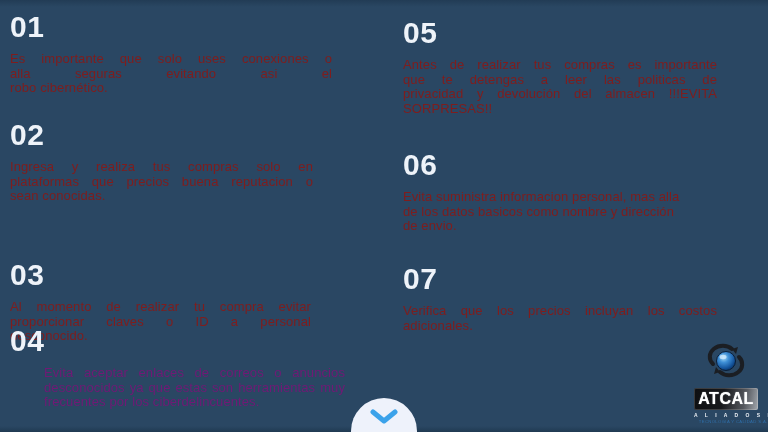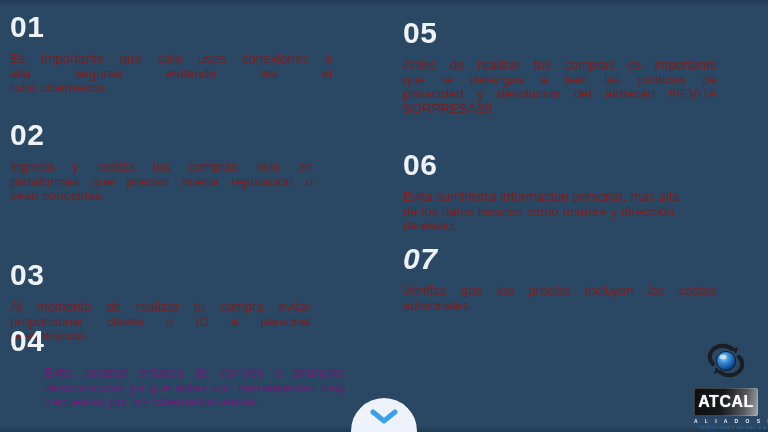--- a/index.html
+++ b/index.html
@@ -26,21 +26,21 @@
   
   .scroll-btn{
     position:absolute;left:351px;top:398px;width:66px;height:66px;border-radius:50%;
     background:#eef2fb;border:none;cursor:pointer;padding:0;
     display:flex;justify-content:center;align-items:flex-start;
   }
   .scroll-btn svg{margin-top:11px;}
   
   .logo{position:absolute;left:694px;top:342px;width:64px;text-align:center;}
   .logo-box{
-    margin-top:4px;height:28px;width:64px;border-radius:2px;
+    margin-top:4px;height:22px;width:64px;border-radius:2px;
     background:linear-gradient(100deg,#0e0f11 0%,#17181b 45%,#55585e 78%,#a3a8ae 100%);
     display:flex;align-items:center;justify-content:center;
     box-shadow:0 0 0 1px rgba(255,255,255,0.18) inset;
   }
   .logo-box span{
     font-size:16px;font-weight:800;color:#ffffff;letter-spacing:0.5px;line-height:22px;
     text-shadow:0 0 1px #dfe4ea;
   }
   .logo-tag1{
     margin-top:2px;font-size:5px;color:#e9edf2;letter-spacing:3px;white-space:nowrap;
@@ -108,21 +108,21 @@
 
   <article class="tip" style="top:148px;">
     <h2 class="num">06</h2>
     <div class="body" style="width:316px;">
       <div class="line">Evita suministra informacion personal, mas alla</div>
       <div class="line">de los datos basicos como nombre  y dirección</div>
       <div class="line">de envio.</div>
     </div>
   </article>
 
-  <article class="tip" style="top:242px;font-style:italic;">
+  <article class="tip" style="top:262px;">
     <h2 class="num">07</h2>
     <div class="body" style="width:314px;">
       <div class="line j">Verifica que los precios incluyan los costos</div>
       <div class="line">adicionales.</div>
     </div>
   </article>
 
 </section>
 
 <button class="scroll-btn" aria-label="scroll down">

